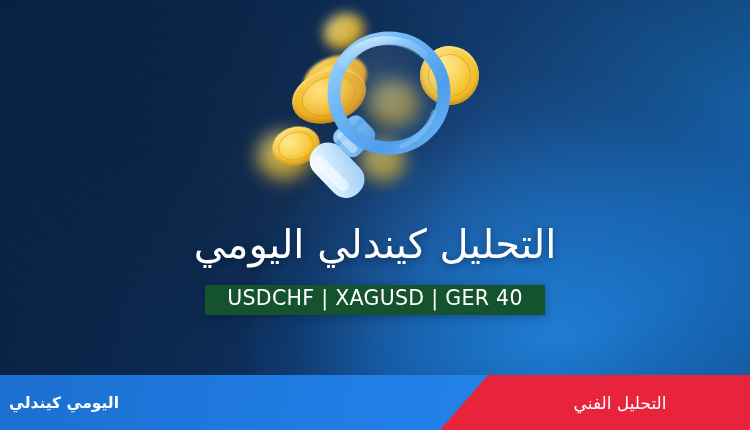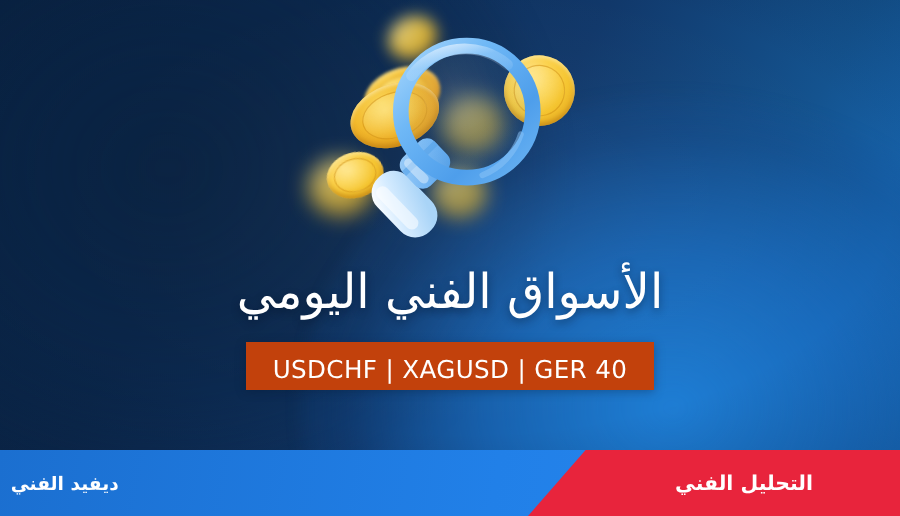--- a/index.html
+++ b/index.html
@@ -140,26 +140,26 @@
   }
 
   .badge-row {
     position: absolute;
     left: 0; right: 0;
     top: 285px;
     display: flex;
     justify-content: center;
   }
   .badge {
-    background: #c2410c;
+    background: #14532d;
     color: #ffffff;
     font-size: 20.5px;
     font-weight: 400;
     letter-spacing: 0.3px;
-    padding: 11px 22px 5px 22px;
+    padding: 1px 22px 5px 22px;
     min-width: 256px;
     text-align: center;
     box-shadow: 0 2px 8px rgba(4,26,54,0.35);
   }
 
   
   .footer {
     position: absolute;
     left: 0; right: 0;
     bottom: 0;
@@ -204,21 +204,21 @@
     position: absolute;
     right: 0;
     top: 0; bottom: 0;
     width: 260px;
     display: flex;
     align-items: center;
     justify-content: center;
     direction: rtl;
     color: #ffffff;
     font-size: 17px;
-    font-weight: 700;
+    font-weight: 400;
     white-space: nowrap;
   }
 </style>
 </head>
 <body>
 
 <div id="promo-card">
 
   <div class="bg-base"></div>
   <div class="bg-glow-dark"></div>
@@ -300,33 +300,33 @@
 
       <circle cx="124" cy="93" r="49" fill="url(#lensGrad)"></circle>
 
       <circle cx="124" cy="93" r="55" fill="none" stroke="url(#ringGrad)" stroke-width="13"></circle>
       <path d="M 78 63 A 55 55 0 0 1 158 54" fill="none" stroke="url(#ringHi)" stroke-width="9" stroke-linecap="round" opacity="0.85"></path>
       <path d="M 169 112 A 55 55 0 0 1 137 146" fill="none" stroke="#8ec6f8" stroke-width="5" stroke-linecap="round" opacity="0.5"></path>
     </svg>
   </div>
 
   <div class="headline-wrap">
-    <h1 class="headline">الأسواق الفني اليومي</h1>
+    <h1 class="headline">التحليل كيندلي اليومي</h1>
   </div>
 
   <div class="badge-row">
     <div class="badge">USDCHF | XAGUSD | GER 40</div>
   </div>
 
   <div class="footer">
     <div class="footer-blue"></div>
     <div class="footer-red"></div>
 
     <div class="footer-left-text">
-      <span class="analyst-name">ديفيد الفني</span>
+      <span class="analyst-name">اليومي كيندلي</span>
     </div>
 
     <div class="footer-right-text">
       <span>التحليل الفني</span>
     </div>
   </div>
 
 </div>
 
 </body></html>

